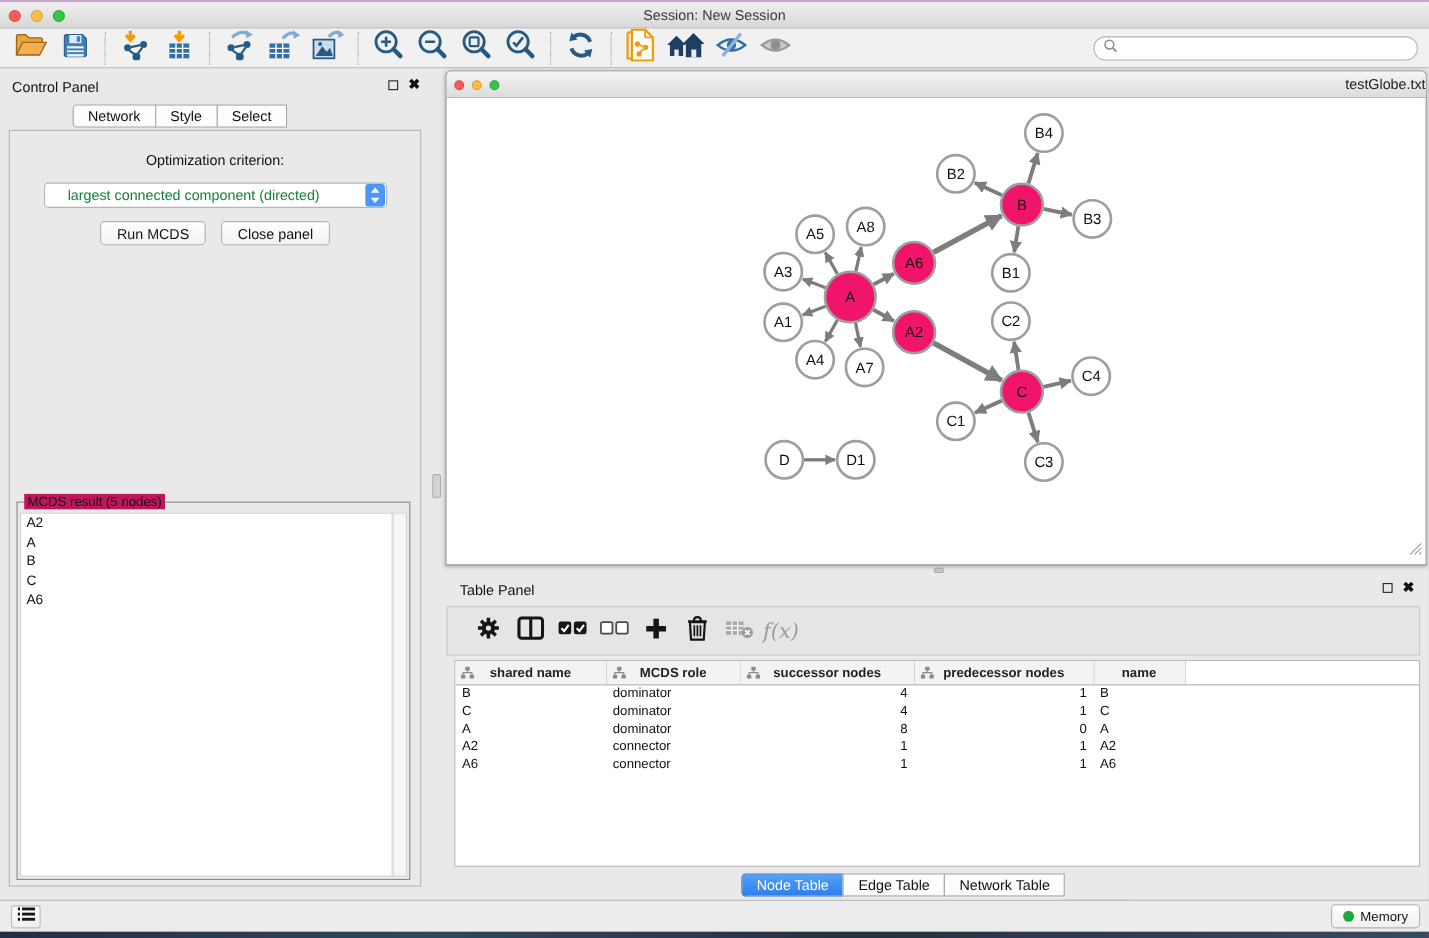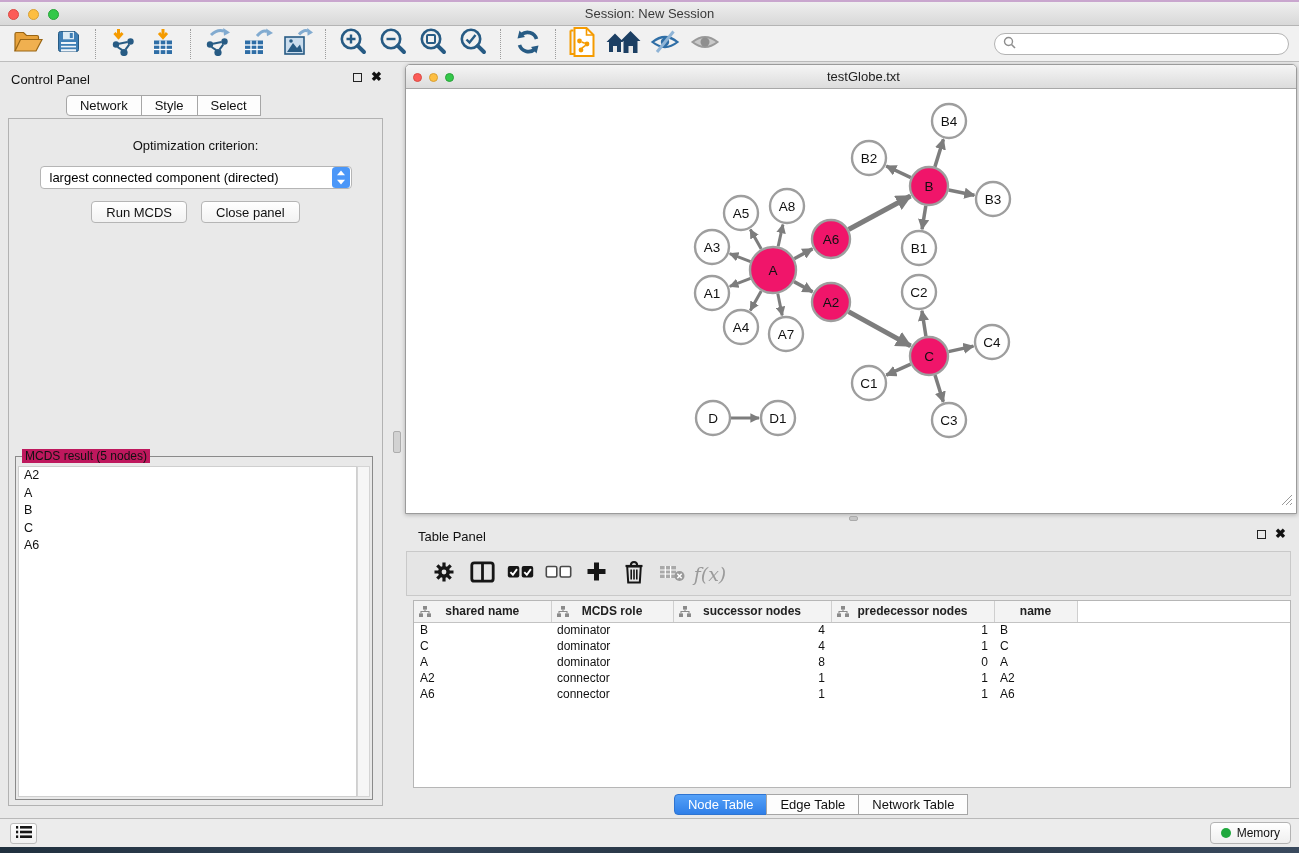--- a/index.html
+++ b/index.html
@@ -55,21 +55,21 @@
     background:#fdfdfd; border:1px solid #a6a6a6; margin-left:-1px; cursor:default; }
   .seg-tab:first-child { border-radius:4px 0 0 4px; margin-left:0; }
   .seg-tab:last-child { border-radius:0 4px 4px 0;margin-top:24px; }
   .seg-tab.active { background:linear-gradient(#55a1f8,#2f7fe8); color:#fff; border-color:#2f74d0; }
 
   .tab-pane { position:absolute; left:6px; right:7px; top:55px; bottom:2px;
     border:1px solid #b2b2b2; background:#e9e9e9; }
   .opt-label { margin-top:19px; text-align:center; font-size:13px; color:#111; }
   .dropdown { position:relative; margin:13px auto 0; width:312px; height:23px; background:#fff;
     border:1px solid #b5b5b5; border-radius:4px; display:flex; align-items:center; }
-  .dropdown .dd-value { flex:1; padding-left:9px; font-size:13px; color:#000000; white-space:nowrap; }
+  .dropdown .dd-value { flex:1; padding-left:21px; font-size:13px; color:#15803d; white-space:nowrap; }
   .dropdown .dd-spinner { width:18px; height:21px; margin-right:1px; }
   .btn-row { margin-top:12px; display:flex; justify-content:center; gap:14px; }
   .push-btn { height:22px; padding:0 14px; background:linear-gradient(#ffffff,#f2f2f2);
     border:1px solid #b5b5b5; border-radius:4px; font-size:13px; color:#111;
     font-family:"Liberation Sans",sans-serif; }
 
   .result-box { position:absolute; left:6px; right:9px; top:337px; bottom:5px;
     border:1px solid #8a8a8a; }
   .result-legend { position:absolute; top:-8px; left:6px; background:#be185d; padding:0 3px;
     font-size:12px; color:#111; }
@@ -85,21 +85,21 @@
     background:#d2d2d2; border:1px solid #adadad; border-radius:2px; }
 
   
   .right-col { position:absolute; left:405px; top:0; width:894px; height:755px; }
 
   .network-window { position:absolute; left:0; top:1px; width:892px; height:450px;
     background:#fff; border:1px solid #9b9b9b; border-radius:5px 5px 0 0;
     box-shadow:0 1px 4px rgba(0,0,0,.25); }
   .nw-titlebar { position:relative; height:24px; border-radius:4px 4px 0 0;
     background:linear-gradient(#f5f5f5,#dcdcdc); border-bottom:1px solid #a8a8a8; }
-  .nw-titlebar .title { position:absolute; left:0; right:0; top:4px; text-align:center;
+  .nw-titlebar .title { position:absolute; left:0; right:0; top:4px; text-align:right;
     font-size:13px; color:#222;padding-left:25px; }
   .nw-lights { position:absolute; left:7px; top:8px; display:flex; gap:7px; }
   .nw-light { width:9px; height:9px; border-radius:50%; }
   .canvas { position:absolute; left:2px; right:2px; top:24px; bottom:2px; background:#fff; overflow:hidden; }
   .resize-grip { position:absolute; right:1px; bottom:1px; }
 
   
   .h-splitter { position:absolute; left:0; top:452px; width:894px; height:6px; }
   .h-handle { position:absolute; left:444px; top:1px; width:9px; height:5px;
     background:#c6c6c6; border-radius:2px; border:1px solid #ababab; }

